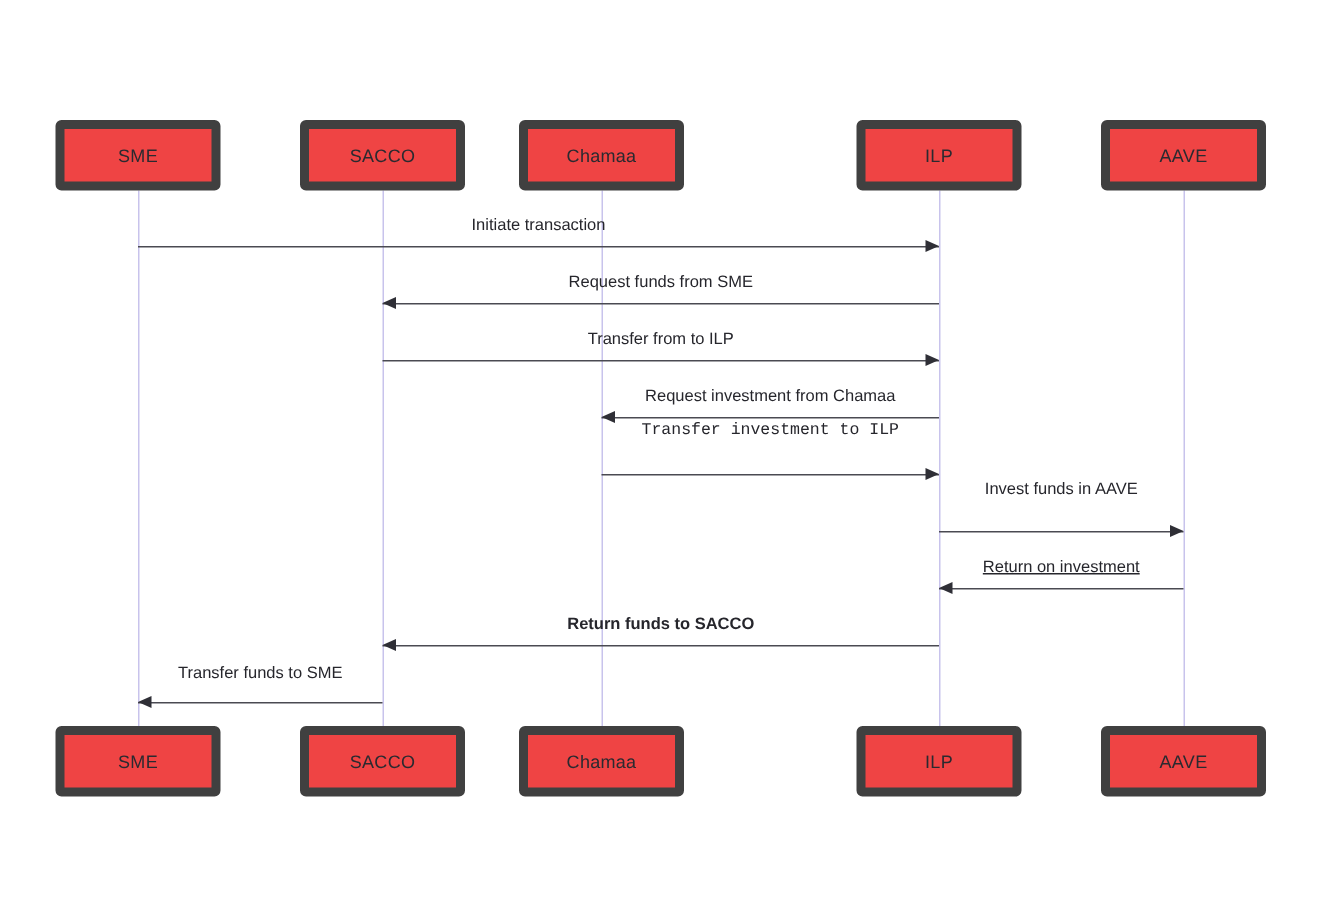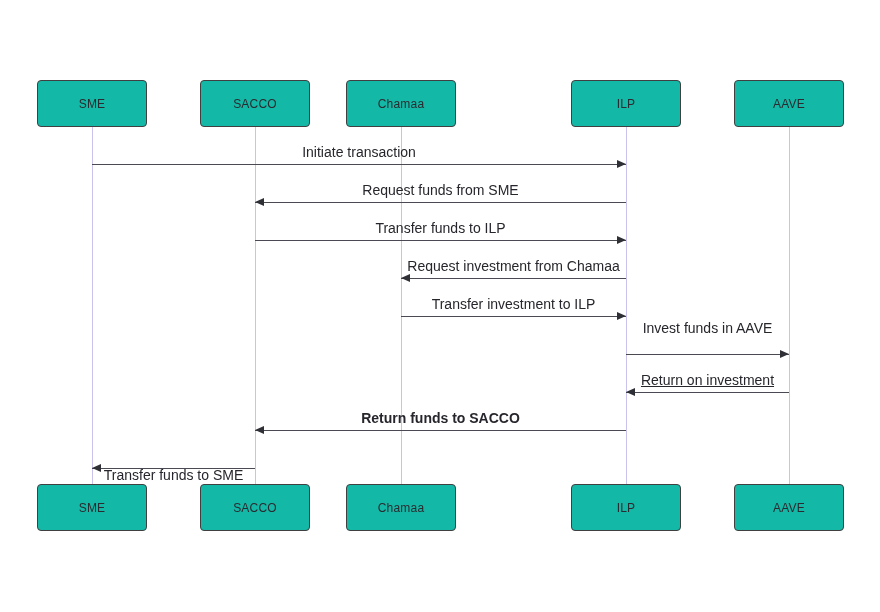--- a/index.html
+++ b/index.html
@@ -17,22 +17,22 @@
   #diagram-canvas {
     position: relative;
     width: 880px;
     height: 612px;
     background: #ffffff;
   }
   .actor-box {
     position: absolute;
     width: 110px;
     height: 47px;
-    background: #14b8a6;
-    border: 1px solid #404040;
+    background: #ef4444;
+    border: 6px solid #404040;
     border-radius: 4px;
     box-sizing: border-box;
     display: flex;
     align-items: center;
     justify-content: center;
   }
   .actor-label {
     font-size: 12px;
     color: #2a2a30;
     letter-spacing: 0.2px;
@@ -57,21 +57,21 @@
     border-bottom: 4.5px solid transparent;
   }
   .msg-head.right {
     border-left: 9px solid #2f2f36;
   }
   .msg-head.left {
     border-right: 9px solid #2f2f36;
   }
   .msg-label {
     position: absolute;
-    font-size: 14px;
+    font-size: 11px;
     color: #26262c;
     white-space: nowrap;
     transform: translateX(-50%);
     line-height: 1;
   }
 </style>
 </head>
 <body>
 
 <div id="diagram-canvas">
@@ -118,33 +118,33 @@
     </div>
   <div id="messages-layer">
       <div class="msg-line" style="left: 92px; top: 164px; width: 534px;"></div>
       <div class="msg-head right" style="top: 160px; left: 617px;"></div>
       <div class="msg-label" style="left: 359px; top: 145px;">Initiate transaction</div>
       <div class="msg-line" style="left: 255px; top: 202px; width: 371px;"></div>
       <div class="msg-head left" style="top: 198px; left: 255px;"></div>
       <div class="msg-label" style="left: 440.5px; top: 183px;">Request funds from SME</div>
       <div class="msg-line" style="left: 255px; top: 240px; width: 371px;"></div>
       <div class="msg-head right" style="top: 236px; left: 617px;"></div>
-      <div class="msg-label" style="left: 440.5px; top: 221px;">Transfer funds to ILP</div>
+      <div class="msg-label" style="left: 440.5px; top: 221px;">Transfer from to ILP</div>
       <div class="msg-line" style="left: 401px; top: 278px; width: 225px;"></div>
       <div class="msg-head left" style="top: 274px; left: 401px;"></div>
       <div class="msg-label" style="left: 513.5px; top: 259px;">Request investment from Chamaa</div>
       <div class="msg-line" style="left: 401px; top: 316px; width: 225px;"></div>
       <div class="msg-head right" style="top: 312px; left: 617px;"></div>
-      <div class="msg-label" style="left: 513.5px; top: 297px;">Transfer investment to ILP</div>
+      <div class="msg-label" style="left: 513.5px; top: 282px; font-family: Liberation Mono, monospace;">Transfer investment to ILP</div>
       <div class="msg-line" style="left: 626px; top: 354px; width: 163px;"></div>
       <div class="msg-head right" style="top: 350px; left: 780px;"></div>
       <div class="msg-label" style="left: 707.5px; top: 321px;">Invest funds in AAVE</div>
       <div class="msg-line" style="left: 626px; top: 392px; width: 163px;"></div>
       <div class="msg-head left" style="top: 388px; left: 626px;"></div>
       <div class="msg-label" style="left: 707.5px; top: 373px; text-decoration: underline;">Return on investment</div>
       <div class="msg-line" style="left: 255px; top: 430px; width: 371px;"></div>
       <div class="msg-head left" style="top: 426px; left: 255px;"></div>
       <div class="msg-label" style="left: 440.5px; top: 411px; font-weight: bold;">Return funds to SACCO</div>
       <div class="msg-line" style="left: 92px; top: 468px; width: 163px;"></div>
       <div class="msg-head left" style="top: 464px; left: 92px;"></div>
-      <div class="msg-label" style="left: 173.5px; top: 468px;">Transfer funds to SME</div>
+      <div class="msg-label" style="left: 173.5px; top: 444px;">Transfer funds to SME</div>
     </div>
 </div>
 
 </body></html>

